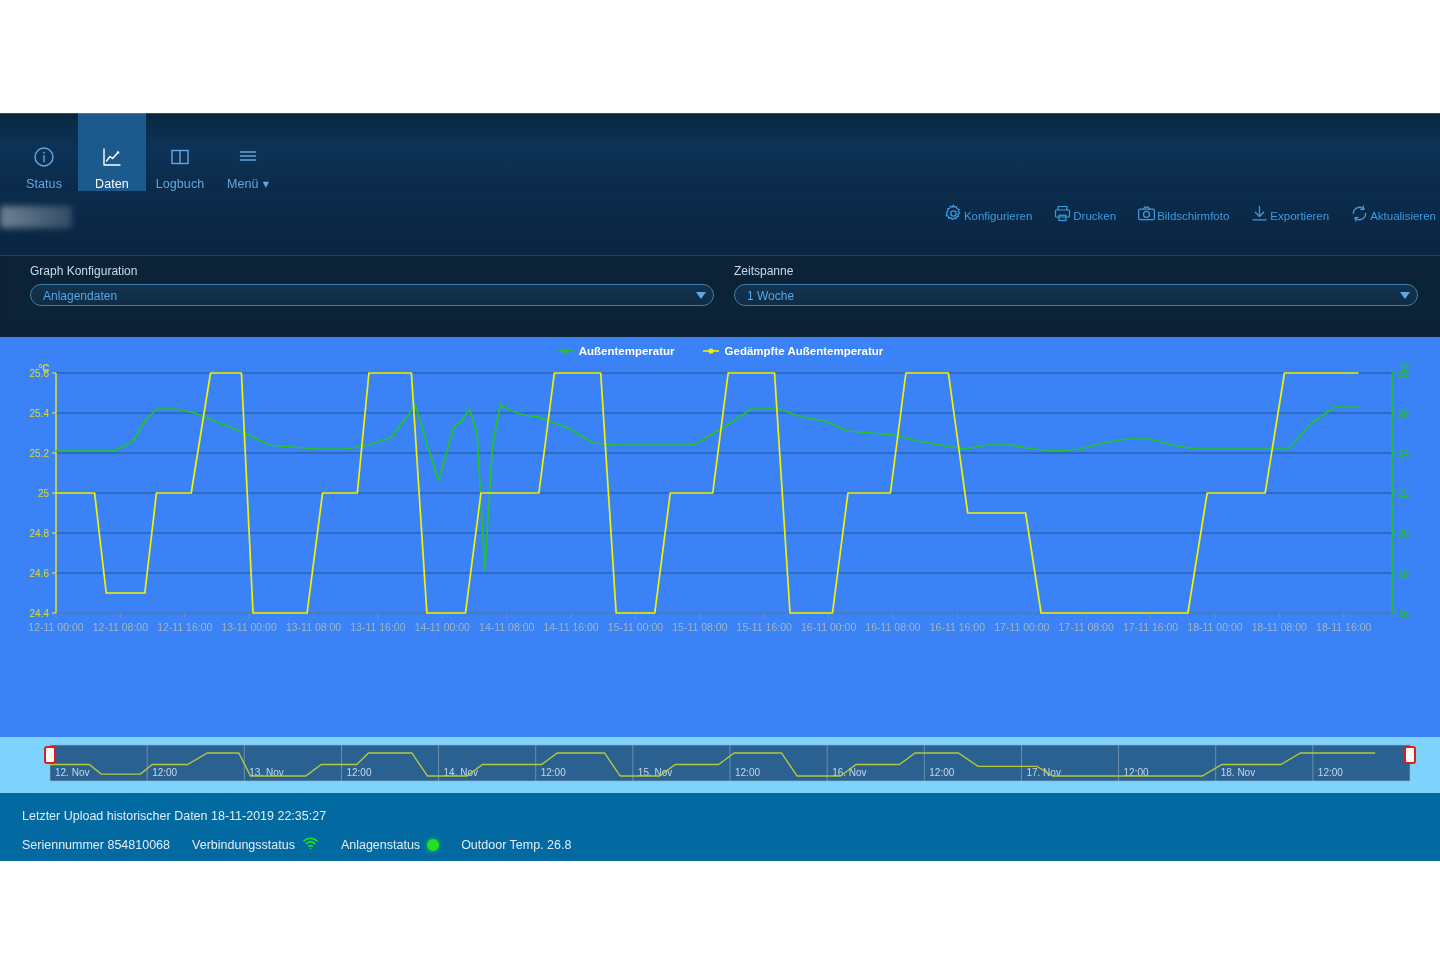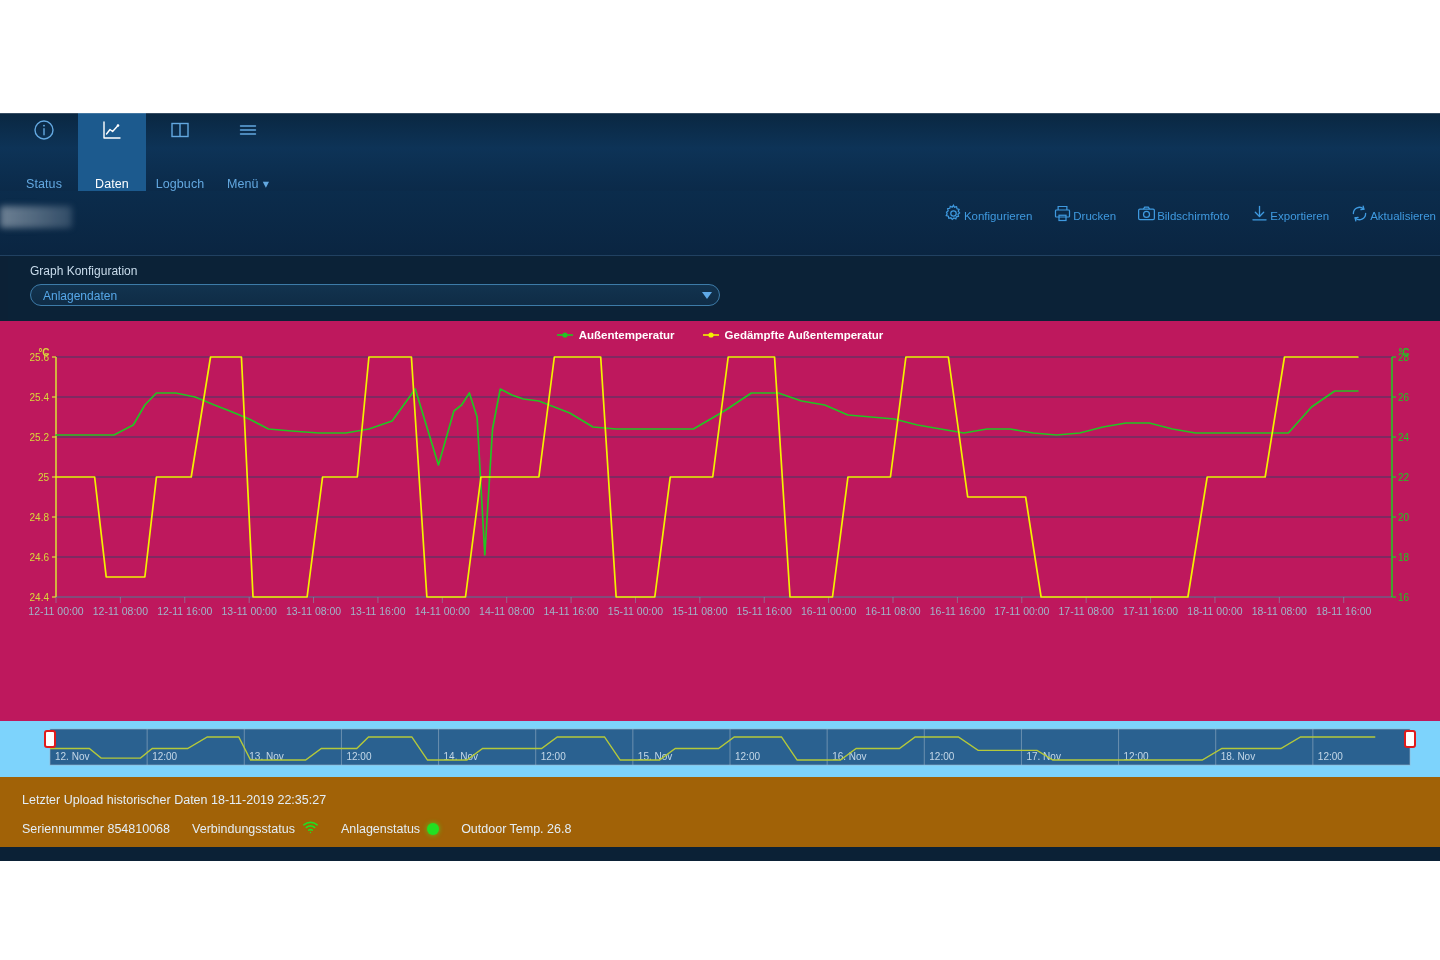--- a/index.html
+++ b/index.html
@@ -43,21 +43,21 @@
     left: 0; right: 0; top: 0;
     height: 1px;
     background: rgba(255,255,255,0.18);
   }
   .nav-item {
     width: 68px;
     height: 78px;
     display: flex;
     flex-direction: column;
     align-items: center;
-    justify-content: space-between;
+    justify-content: flex-end;
     color: #63a8e0;
     font-size: 12.5px;
     cursor: pointer;
     box-sizing: border-box;
     padding-top: 4px;
   }
   .nav-item.wide { width: 104px; }
   .nav-item .nav-icon {
     height: 26px;
     display: flex;
@@ -167,21 +167,22 @@
     width: 0; height: 0;
     border-left: 5px solid transparent;
     border-right: 5px solid transparent;
     border-top: 7px solid #5fa9e6;
   }
 
   
   .chart-panel {
     position: relative;
     height: 400px;
-    background: #be185d;
+    background: #3b82f6;
+    margin-top: 16px;
   }
   .legend {
     display: flex;
     justify-content: center;
     gap: 28px;
     padding-top: 5px;
     height: 22px;
     box-sizing: border-box;
   }
   .legend-item {
@@ -207,21 +208,21 @@
     background: #7dd3fc;
     padding: 4px 0 0 0;
   }
 
   
   .status-block {
     position: relative;
     padding: 16px 0 0 22px;
     height: 70px;
     box-sizing: border-box;
-    background: #a16207;
+    background: #0369a1;
   }
   .status-line1 {
     color: #e3eef7;
     font-size: 12.5px;
     margin-bottom: 13px;
   }
   .status-line2 {
     display: flex;
     align-items: center;
     color: #e3eef7;
@@ -354,20 +355,27 @@
         </div>
 
       </div>
     </div>
 
     <div class="selector-row">
       <div class="sel-group left">
         <span class="sel-label">Graph Konfiguration</span>
         <div class="sel-box">
           <span>Anlagendaten</span>
+          <span class="sel-caret"></span>
+        </div>
+      </div>
+      <div class="sel-group right">
+        <span class="sel-label">Zeitspanne</span>
+        <div class="sel-box">
+          <span>1 Woche</span>
           <span class="sel-caret"></span>
         </div>
       </div>
     </div>
 
     <div class="chart-panel">
       <div class="legend">
         <div class="legend-item">
           <svg class="legend-swatch" width="16" height="10">
             <line x1="0" y1="5" x2="16" y2="5" stroke="#22c522" stroke-width="1.6"></line>

